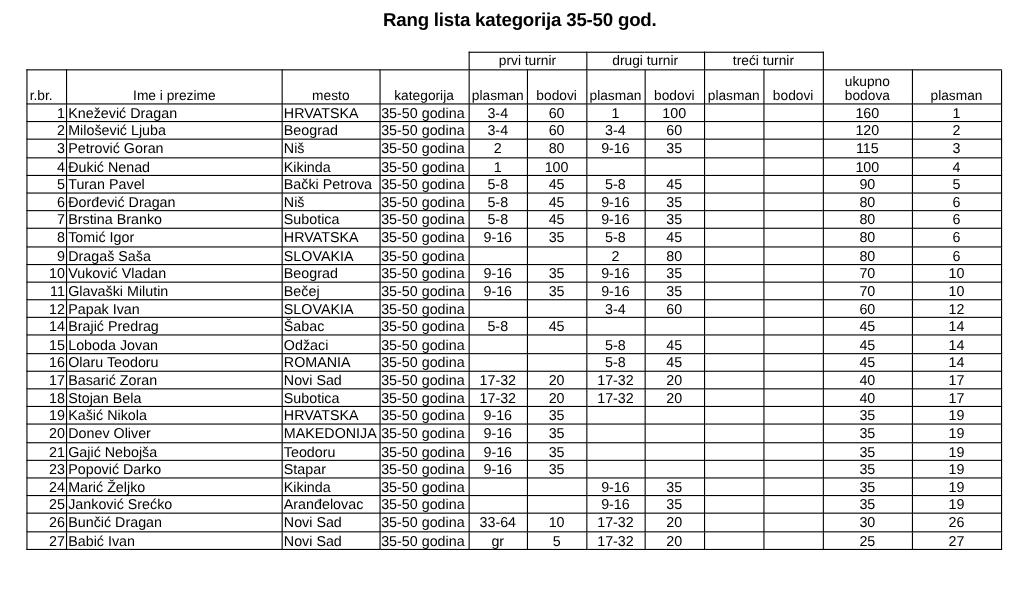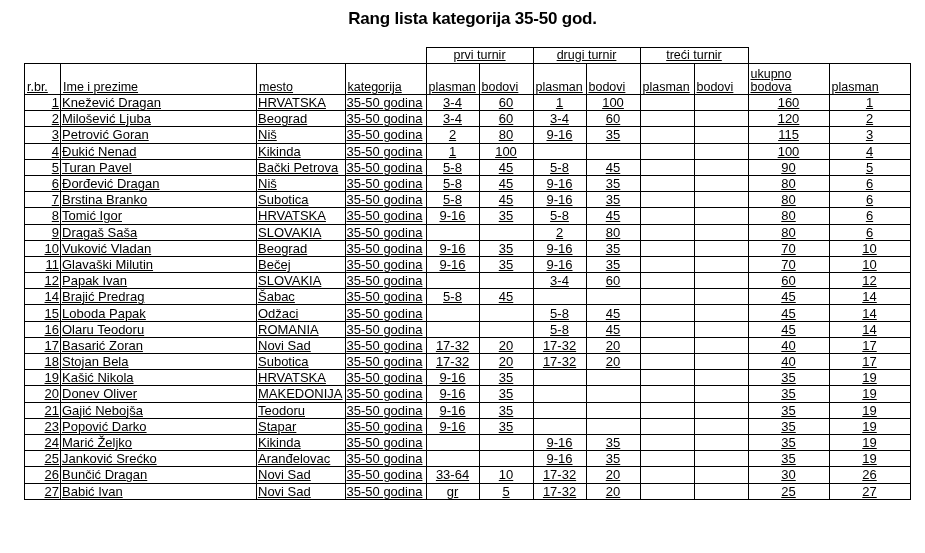--- a/index.html
+++ b/index.html
@@ -1,26 +1,26 @@
 <!DOCTYPE html>
 <html><head>
 <meta charset="utf-8">
 <style>
   html, body { margin: 0; padding: 0; background: #ffffff; }
   body { width: 925px; height: 553px; position: relative; overflow: hidden;
          font-family: "Liberation Sans", sans-serif; color: #000; }
   .title { position: absolute; left: 0; width: 945px; top: 9px; text-align: center;
            font-weight: bold; font-size: 17px; letter-spacing: -0.2px; }
   table { position: absolute; left: 24px; top: 47px; border-collapse: collapse;
-          table-layout: fixed; font-size: 13px; text-decoration: underline; }
+          table-layout: fixed; font-size: 13px; }
   td, th { padding: 0 2px; height: 15.2px; line-height: 15px; white-space: nowrap;
            overflow: hidden; font-weight: normal; }
   .nb { border: none; }
   .groupcell { border: 1px solid #000; text-align: center; height: 15px; font-size: 12.5px; }
-  .hdr th { vertical-align: bottom; height: 30px; font-size: 12.5px; text-align: left; border: 1px solid #000; padding-bottom: 0; line-height: 13px; }
+  .hdr th { vertical-align: bottom; height: 30px; font-size: 12.5px; text-align: center; border: 1px solid #000; padding-bottom: 0; line-height: 13px; }
   .hdr th.rbr { text-align: left; }
   td.num { text-align: right; border: 1px solid #000; padding-right: 1px; }
   td.txt { text-align: left; border: 1px solid #000; padding-left: 1px; }
   td.c { text-align: center; border: 1px solid #000; }
 </style>
 </head>
 <body>
 
 <div class="title">Rang lista kategorija 35-50 god.</div>
 
@@ -240,21 +240,21 @@
         <td class="c">45</td>
         <td class="c"></td>
         <td class="c"></td>
         <td class="c"></td>
         <td class="c"></td>
         <td class="c">45</td>
         <td class="c">14</td>
       </tr>
       <tr>
         <td class="num">15</td>
-        <td class="txt">Loboda Papak</td>
+        <td class="txt">Loboda Jovan</td>
         <td class="txt">Odžaci</td>
         <td class="txt">35-50 godina</td>
         <td class="c"></td>
         <td class="c"></td>
         <td class="c">5-8</td>
         <td class="c">45</td>
         <td class="c"></td>
         <td class="c"></td>
         <td class="c">45</td>
         <td class="c">14</td>

